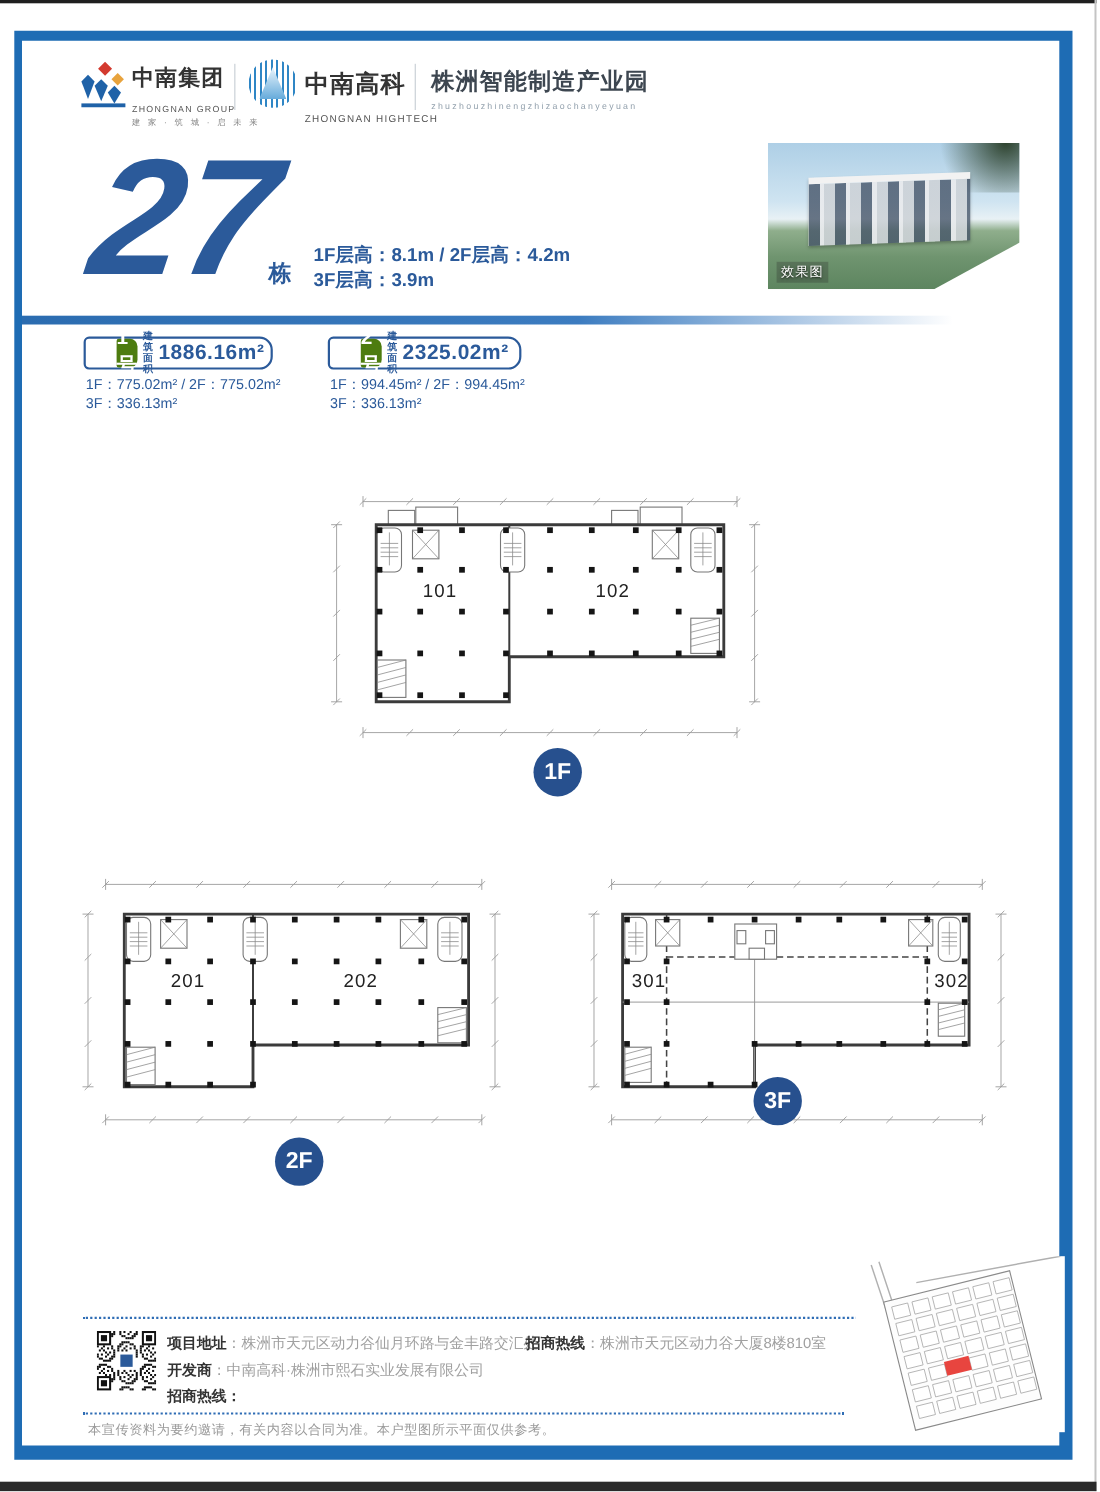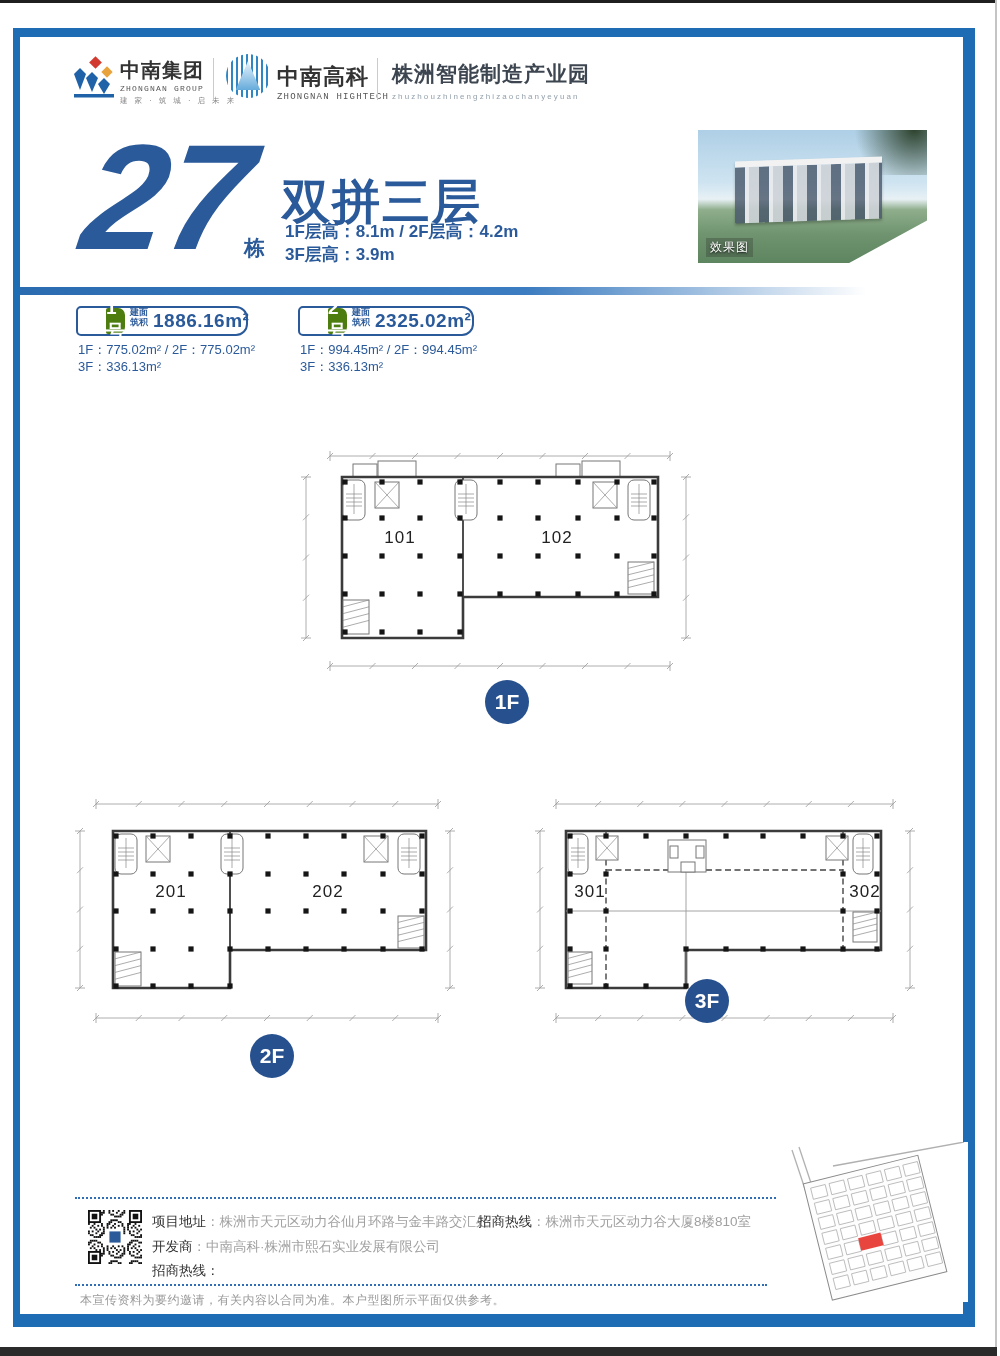--- a/index.html
+++ b/index.html
@@ -9,21 +9,21 @@
 
   
   .top-strip{position:absolute;left:0;top:0;width:100%;height:3px;background:#1f1f1f;}
   .bottom-strip{position:absolute;left:0;top:1347px;width:100%;height:9px;background:#2a2a2a;}
   .right-edge{position:absolute;right:0;top:0;width:2px;height:100%;background:#c4c4c4;}
   .frame{position:absolute;left:13px;top:28px;width:962px;height:1299px;box-sizing:border-box;
          border:solid #1e6cb4;border-width:9px 12px 13px 7px;}
 
   
   .logo-name{font-weight:bold;color:#333;}
-  .logo-en{color:#555;letter-spacing:1.2px;font-size:8px;margin-top:0;font-family:Liberation Mono, monospace;}
+  .logo-en{color:#555;letter-spacing:1.2px;font-size:8px;margin-top:11px;}
   .logo-tag{color:#888;letter-spacing:2.5px;font-size:7.5px;margin-top:3px;}
   .vdiv{position:absolute;width:1px;height:42px;background:#c5ccd3;}
   .park-title{font-weight:bold;color:#3d4650;font-size:21px;letter-spacing:1px;}
   .park-pinyin{color:#93a1ad;font-size:8px;letter-spacing:2.1px;margin-top:4px;}
 
   .zk-icon{position:absolute;left:226px;top:54px;width:44px;height:44px;border-radius:50%;overflow:hidden;
     background:repeating-linear-gradient(90deg,#2f86c5 0 2px,rgba(255,255,255,0) 2px 5px);}
   .zk-mtn{position:absolute;left:22%;top:16%;width:56%;height:66%;
     background:linear-gradient(180deg,#eaf5fc,#66abdb);clip-path:polygon(50% 0,100% 100%,0 100%);}
 
@@ -53,21 +53,21 @@
     text-shadow:0 1px 2px rgba(0,0,0,.85);background:rgba(40,40,40,.28);padding:1px 4px;}
 
   .section-divider{position:absolute;left:20px;top:287px;width:920px;height:8px;
     background:linear-gradient(90deg,#2b6cb0 0%,#3c7cc0 55%,rgba(255,255,255,0) 92%);}
 
   
   .unit-box{position:absolute;top:306px;height:30px;box-sizing:border-box;border:2px solid #2b5a9a;
     border-radius:5px 12px 12px 5px;display:flex;align-items:stretch;background:#fff;}
   .unit-badge{width:54px;background:#4d7c0f;color:#fff;font-size:19px;font-weight:bold;
     display:flex;align-items:center;justify-content:center;border-radius:2px 7px 7px 2px;margin-left:28px;}
-  .unit-words{display:flex;justify-content:center;padding:0 5px;
+  .unit-words{display:flex;flex-direction:column;justify-content:center;padding:0 5px;
     font-size:9px;font-weight:bold;color:#2b5a9a;line-height:1.1;}
   .unit-total{display:flex;align-items:center;font-size:19px;font-weight:bold;color:#2b5a9a;
     letter-spacing:.5px;padding-right:10px;}
   .unit-line{position:absolute;font-size:13px;color:#2b5a9a;}
 
   
   .plan{position:absolute;}
   .dim{stroke:#9a9a9a;stroke-width:.8;fill:none;}
   .wall{fill:#fff;stroke:#3b3b3b;stroke-width:2.6;}
   .wall2{stroke:#3b3b3b;stroke-width:1.8;}
@@ -75,21 +75,21 @@
   .dash{stroke:#444;stroke-width:1.4;stroke-dasharray:6 3.5;}
   .fix{fill:#fff;stroke:#777;stroke-width:1;}
   .fixl{stroke:#888;stroke-width:.7;}
   .col{fill:#151515;}
   .room{font-family:"Liberation Sans",sans-serif;font-size:17px;fill:#222;text-anchor:middle;letter-spacing:1px;}
   .fbadge{position:absolute;width:44px;height:44px;border-radius:50%;background:#27508e;color:#fff;
     font-size:21px;font-weight:bold;display:flex;align-items:center;justify-content:center;}
 
   
   .dots{position:absolute;border-top:2px dotted #2f6db5;}
-  .f-label{font-weight:normal;color:#333;font-size:13.5px;}
+  .f-label{font-weight:bold;color:#333;font-size:13.5px;}
   .f-value{color:#a0a0a0;font-size:13.5px;}
   .f-row{position:absolute;left:152px;white-space:nowrap;}
   .disclaimer{position:absolute;left:80px;top:1292px;font-size:12px;color:#9a9a9a;letter-spacing:.5px;}
   .mapb{fill:#fff;stroke:#a8a8a8;stroke-width:.7;}
   .mapr{stroke:#b0b0b0;stroke-width:1.3;}
 </style>
 </head>
 <body>
 
 <div class="page">
@@ -121,21 +121,20 @@
   </div>
   <div class="vdiv" style="left:377px;top:58px"></div>
 
   <div class="abs" style="left:392px;top:60px">
     <div class="park-title">株洲智能制造产业园</div>
     <div class="park-pinyin">zhuzhouzhinengzhizaochanyeyuan</div>
   </div>
 
   <div class="big-num">27</div>
   <div class="num-suffix">栋</div>
-  <div class="type-title">双拼三层</div>
   <div class="heights" style="top:220px">1F层高：8.1m / 2F层高：4.2m</div>
   <div class="heights" style="top:243px">3F层高：3.9m</div>
 
   <div class="photo photo-render">
     <div class="tree"></div>
     <div class="bldg"></div>
     <div class="photo-label">效果图</div>
   </div>
 
   <div class="section-divider"></div>

